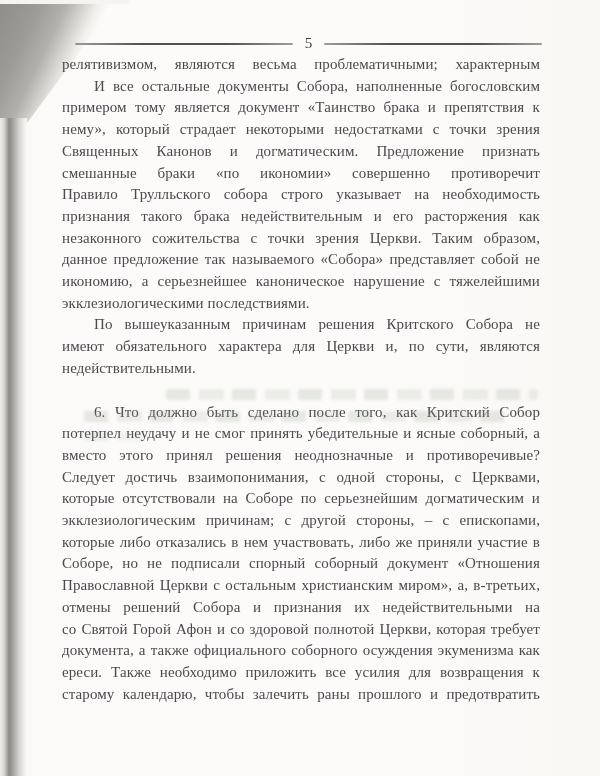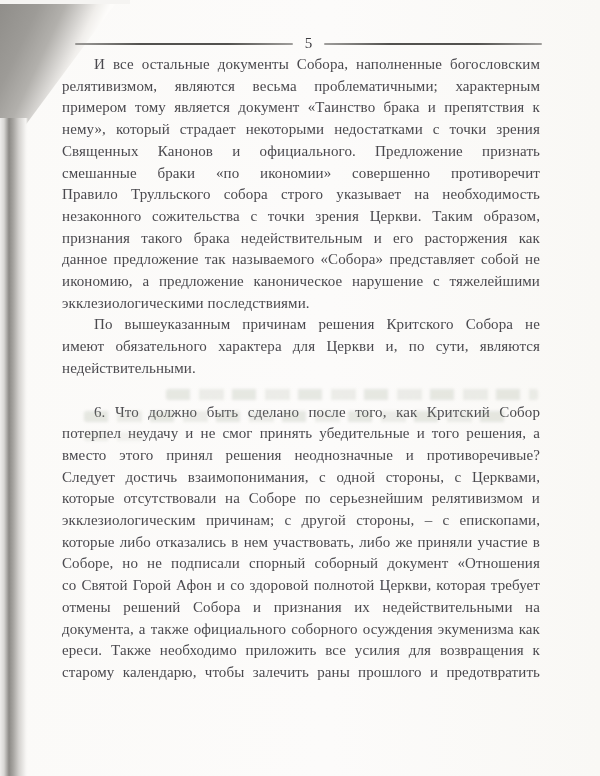--- a/index.html
+++ b/index.html
@@ -114,49 +114,50 @@
   <div class="edge-strip"></div>
 
   <div class="header">
     <span class="rule"></span>
     <span class="page-num">5</span>
     <span class="rule"></span>
   </div>
 
   <div class="content">
       <div class="paragraph">
+        <div class="line">релятивизмом, являются весьма проблематичными; характерным</div>
         <div class="line first">И все остальные документы Собора, наполненные богословским</div>
-        <div class="line">релятивизмом, являются весьма проблематичными; характерным</div>
         <div class="line">примером тому является документ «Таинство брака и препятствия к</div>
         <div class="line">нему», который страдает некоторыми недостатками с точки зрения</div>
-        <div class="line">Священных Канонов и официального. Предложение признать</div>
+        <div class="line">Священных Канонов и догматическим. Предложение признать</div>
         <div class="line">смешанные браки «по икономии» совершенно противоречит</div>
         <div class="line">Правило Трулльского собора строго указывает на необходимость</div>
+        <div class="line">признания такого брака недействительным и его расторжения как</div>
         <div class="line">незаконного сожительства с точки зрения Церкви. Таким образом,</div>
-        <div class="line">признания такого брака недействительным и его расторжения как</div>
         <div class="line">данное предложение так называемого «Собора» представляет собой не</div>
-        <div class="line">икономию, а предложение каноническое нарушение с тяжелейшими</div>
+        <div class="line">икономию, а серьезнейшее каноническое нарушение с тяжелейшими</div>
         <div class="line last">экклезиологическими последствиями.</div>
       </div>
       <div class="paragraph">
         <div class="line first">По вышеуказанным причинам решения Критского Собора не</div>
         <div class="line">имеют обязательного характера для Церкви и, по сути, являются</div>
         <div class="line last">недействительными.</div>
       </div>
       <div class="paragraph section-start">
         <div class="line first">6. Что должно быть сделано после того, как Критский Собор</div>
-        <div class="line">потерпел неудачу и не смог принять убедительные и того решения, а</div>
+        <div class="line">потерпел неудачу и не смог принять убедительные и ясные соборный, а</div>
         <div class="line">вместо этого принял решения неоднозначные и противоречивые?</div>
         <div class="line">Следует достичь взаимопонимания, с одной стороны, с Церквами,</div>
-        <div class="line">которые отсутствовали на Соборе по серьезнейшим релятивизмом и</div>
+        <div class="line">которые отсутствовали на Соборе по серьезнейшим догматическим и</div>
         <div class="line">экклезиологическим причинам; с другой стороны, – с епископами,</div>
         <div class="line">которые либо отказались в нем участвовать, либо же приняли участие в</div>
         <div class="line">Соборе, но не подписали спорный соборный документ «Отношения</div>
+        <div class="line">Православной Церкви с остальным христианским миром», а, в-третьих,</div>
+        <div class="line">отмены решений Собора и признания их недействительными на</div>
         <div class="line">со Святой Горой Афон и со здоровой полнотой Церкви, которая требует</div>
-        <div class="line">отмены решений Собора и признания их недействительными на</div>
         <div class="line">документа, а также официального соборного осуждения экуменизма как</div>
         <div class="line">ереси. Также необходимо приложить все усилия для возвращения к</div>
         <div class="line">старому календарю, чтобы залечить раны прошлого и предотвратить</div>
       </div>
     </div>
 
   <div class="bleed bleed-1"></div>
   <div class="bleed bleed-2"></div>
   <div class="bleed bleed-3"></div>
 

